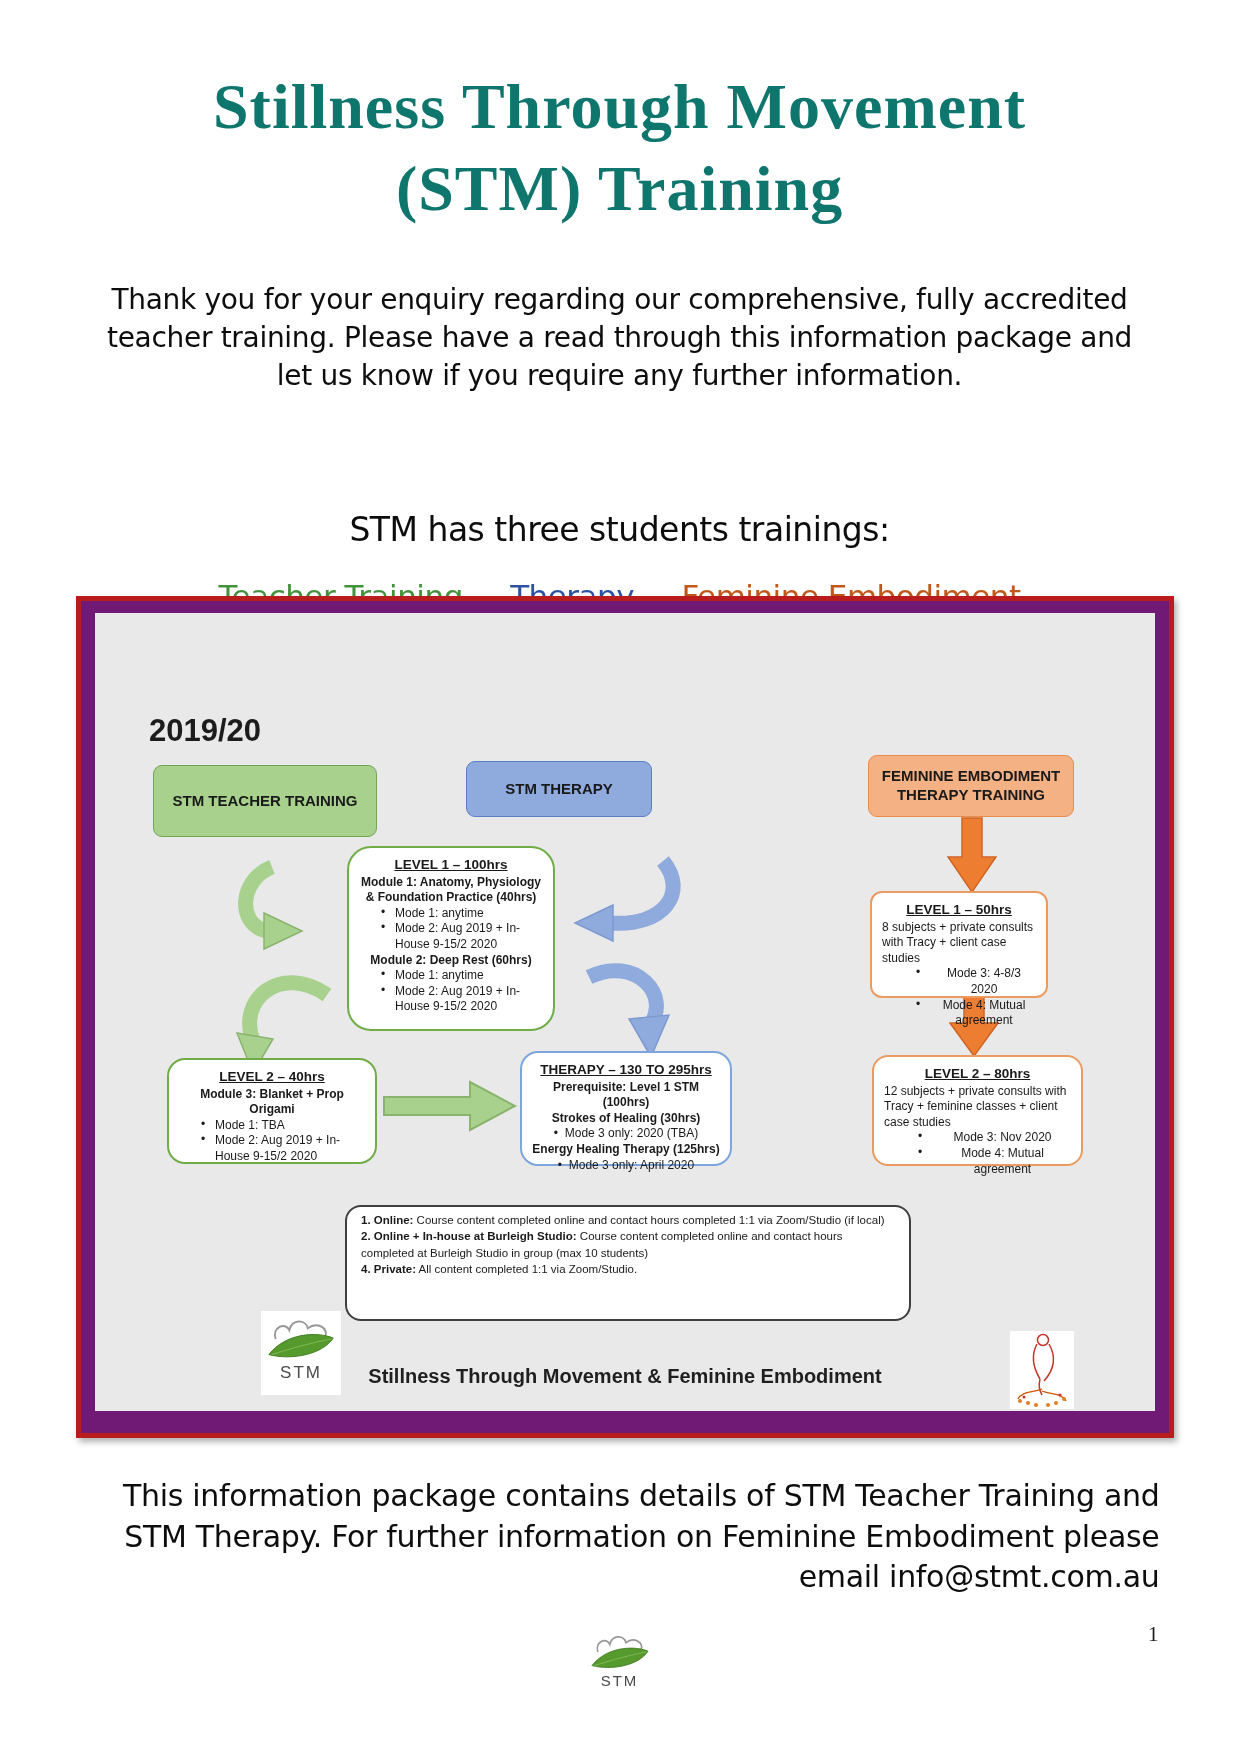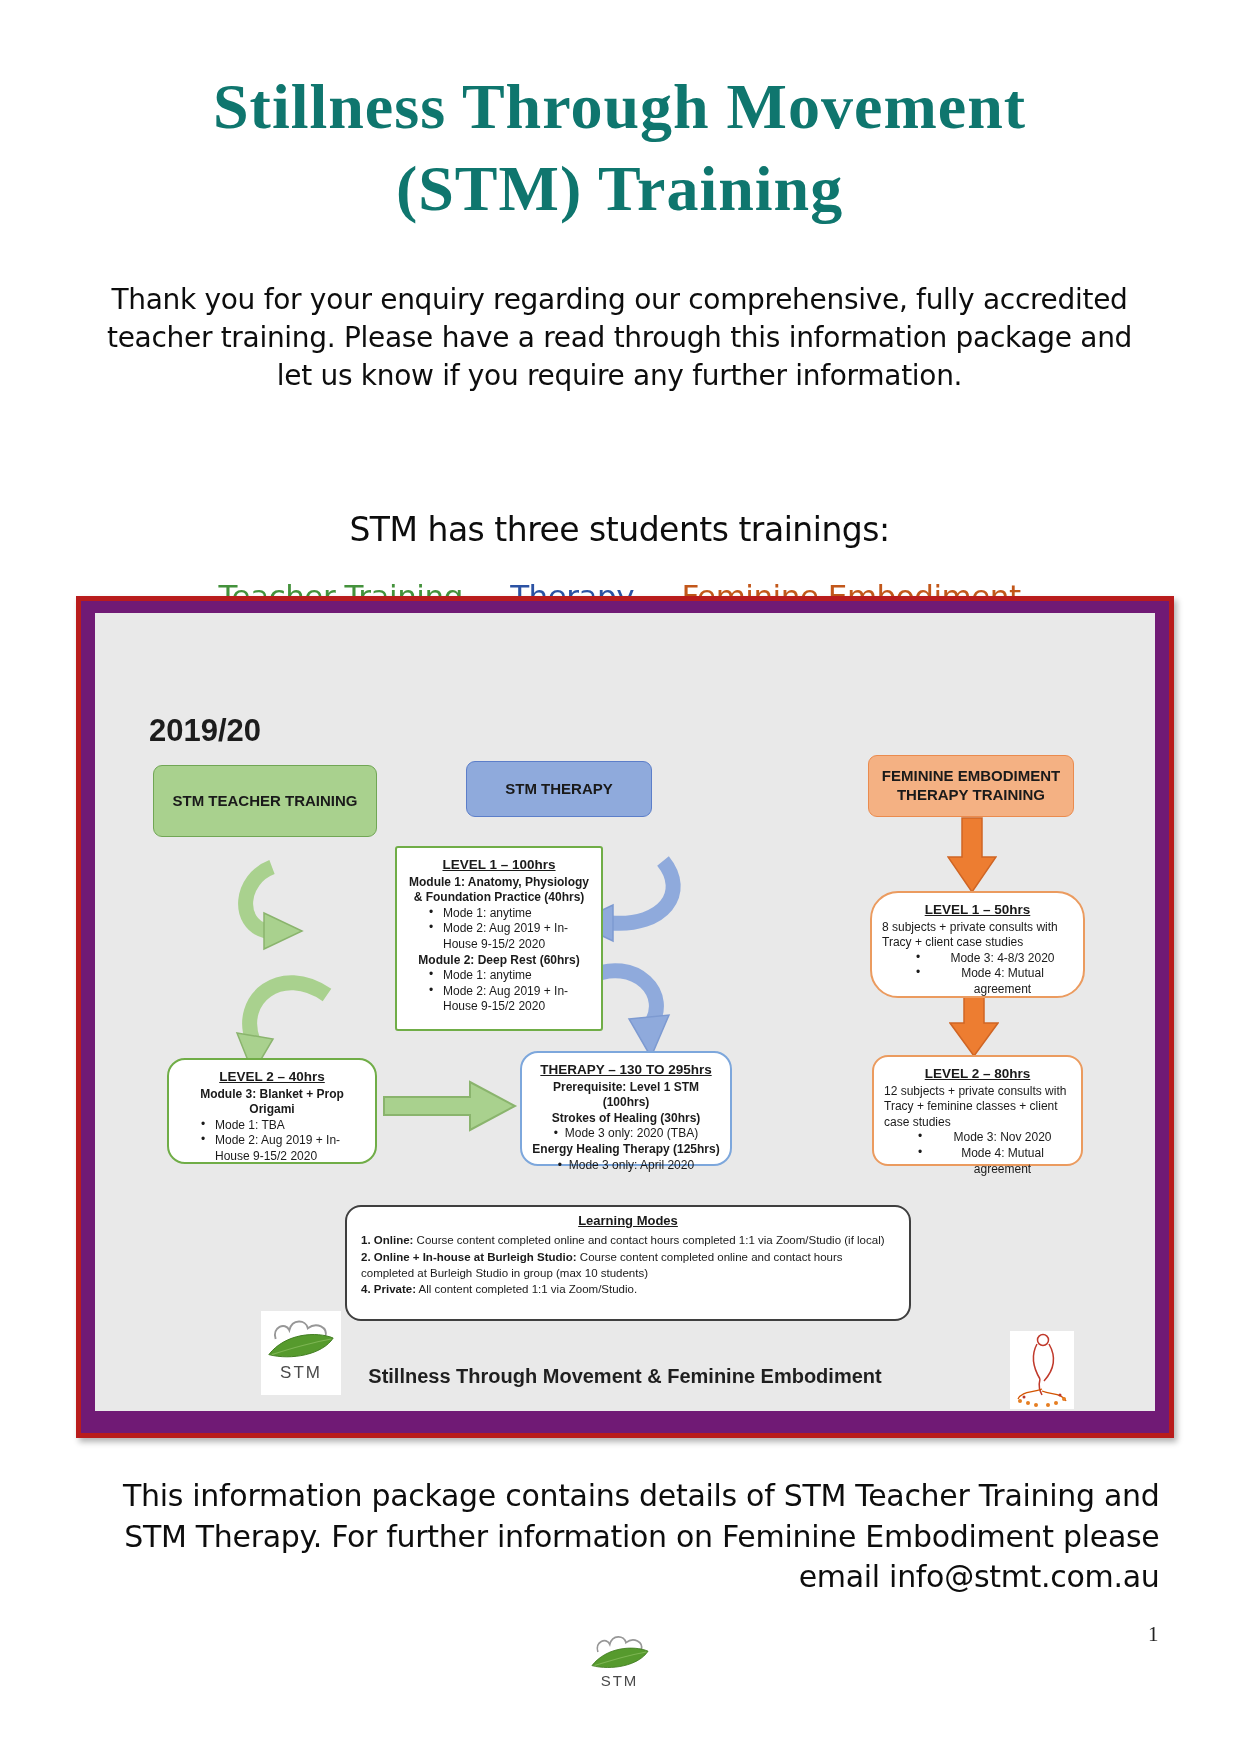--- a/index.html
+++ b/index.html
@@ -37,24 +37,24 @@
   .fbox .bt{font-size:13.5px;font-weight:bold;text-decoration:underline;text-align:center;margin-bottom:1px;}
   .fbox .bold{font-weight:bold;text-align:center;}
   .fbox .desc{text-align:left;}
   .bullet{position:relative;padding-left:36px;text-align:left;}
   .bullet::before{content:"\2022";position:absolute;left:22px;top:-1px;}
   .bullet-wide{position:relative;padding-left:50px;text-align:center;}
   .bullet-wide::before{content:"\2022";position:absolute;left:34px;top:-1px;}
   .cbullet{text-align:center;}
   .cbullet::before{content:"\2022\00a0\00a0";}
 
-  .box-l1{left:252px;top:233px;width:208px;height:185px;border:2px solid #70ad47;border-radius:3px;margin-left:48px;}
+  .box-l1{left:252px;top:233px;width:208px;height:185px;border:2px solid #70ad47;border-radius:24px;}
   .box-l2{left:72px;top:445px;width:210px;height:106px;border:2px solid #70ad47;border-radius:18px;}
   .box-th{left:425px;top:438px;width:212px;height:115px;border:2px solid #7da7dc;border-radius:18px;}
-  .box-f1{left:775px;top:278px;width:215px;height:107px;border:2px solid #eb9b5f;border-radius:28px;}
+  .box-f1{left:775px;top:278px;width:178px;height:107px;border:2px solid #eb9b5f;border-radius:12px;}
   .box-f2{left:777px;top:442px;width:211px;height:111px;border:2px solid #eb9b5f;border-radius:16px;}
   .box-lm{left:250px;top:592px;width:566px;height:116px;border:2px solid #3f3f3f;border-radius:16px;
           font-size:11.5px;line-height:1.42;padding:5px 14px;}
   .box-lm .bt{font-size:13px;margin-bottom:2px;}
   .lm-item b{font-weight:bold;}
 
   .arrow{position:absolute;}
 
   .dg-logo{position:absolute;left:166px;top:698px;width:80px;height:84px;background:#fff;
            display:flex;flex-direction:column;align-items:center;justify-content:flex-start;}
@@ -163,21 +163,20 @@
       </div>
 
       <div class="fbox box-f2">
         <div class="bt">LEVEL 2 – 80hrs</div>
         <div class="desc">12 subjects + private consults with Tracy + feminine classes + client case studies</div>
         <div class="bullet-wide">Mode 3: Nov 2020</div>
         <div class="bullet-wide">Mode 4: Mutual agreement</div>
       </div>
 
       <div class="fbox box-lm">
-        <div class="bt">Learning Modes</div>
         <div class="lm-item"><b>1. Online:</b><span> Course content completed online and contact hours completed 1:1 via Zoom/Studio (if local)</span></div>
         <div class="lm-item"><b>2. Online + In-house at Burleigh Studio:</b><span> Course content completed online and contact hours completed at Burleigh Studio in group (max 10 students)</span></div>
         <div class="lm-item"><b>4. Private:</b><span> All content completed 1:1 via Zoom/Studio.</span></div>
       </div>
 
       <div class="dg-logo">
         <svg width="78" height="56" viewBox="0 0 80 56">
           <path d="M14,28 C10,16 24,10 28,19 C31,7 45,8 47,17 C56,10 68,16 65,26" stroke="#979797" stroke-width="2" fill="none"></path>
           <path d="M7,44 C24,22 56,20 73,27 C62,44 30,50 7,44 Z" fill="#569a2d" stroke="#417c21" stroke-width="1"></path>
           <path d="M10,44 C32,37 54,31 71,28" stroke="#7db553" stroke-width="1.2" fill="none"></path>

